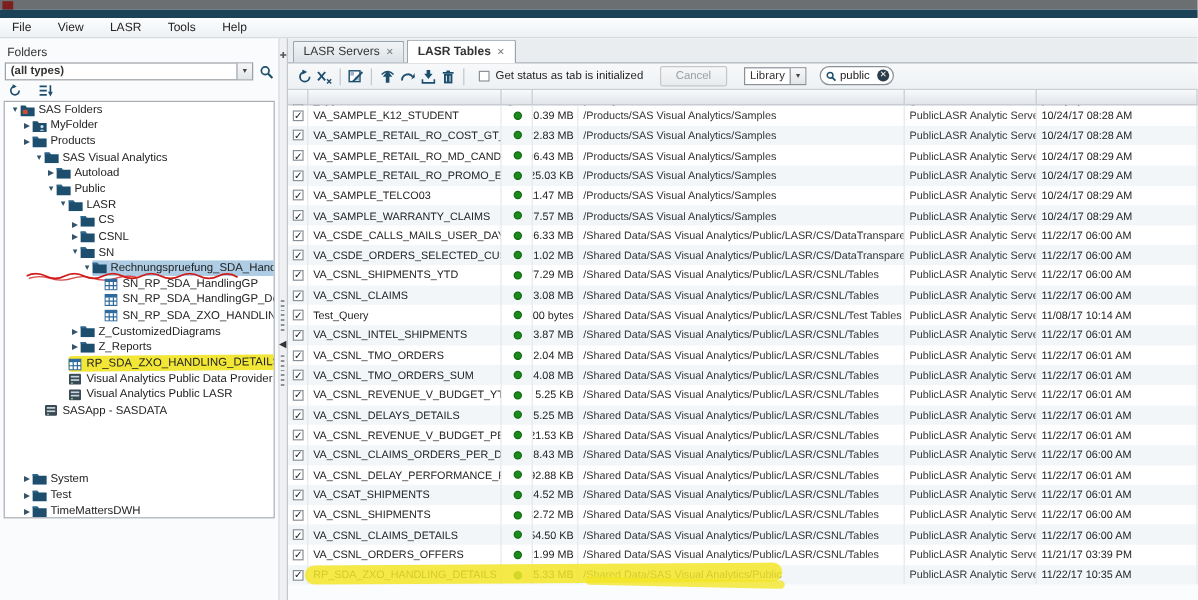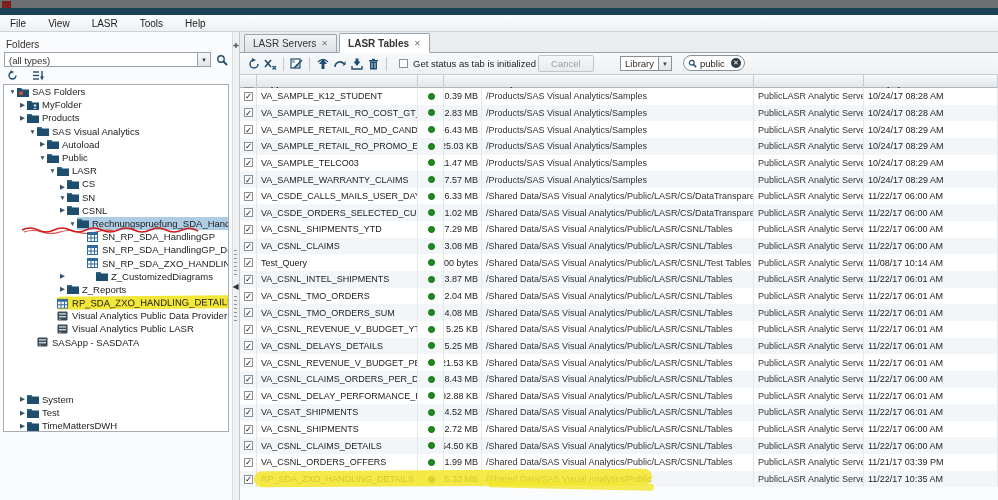--- a/index.html
+++ b/index.html
@@ -16,21 +16,21 @@
   #menubar { left:0; top:15px; width:998px; height:17px;
     background:linear-gradient(#fcfdfe,#edf1f4); border-bottom:1px solid #cdd2d6;
     display:flex; align-items:center; padding-left:10px; gap:22px;
     font-size:10px; color:#222; }
   .menu-item { cursor:default; }
 
   
   #left-panel { left:0; top:32px; width:232px; height:468px; background:#fafbfc; }
   #folders-title { left:6px; top:39px; font-size:10px; color:#333; }
   #type-filter { left:4px; top:52px; width:207px; height:15px; background:#fff;
-    border:1px solid #9aa0a6; font-size:9.5px; color:#333; display:flex; align-items:flex-end; }
+    border:1px solid #9aa0a6; font-size:9.5px; color:#333; display:flex; align-items:center;font-weight:bold; }
   #type-filter .val { flex:1; padding-left:4px; }
   #type-filter .dd { width:13px; height:100%; border-left:1px solid #9aa0a6;
     display:flex; align-items:center; justify-content:center; font-size:6px; color:#444;
     background:linear-gradient(#f6f7f8,#e2e6e9); }
   #tree-search-btn { left:214px; top:52px; width:16px; height:15px;
     display:flex; align-items:center; justify-content:center; }
   #tree-toolbar { left:4px; top:69px; width:224px; height:13px; display:flex; gap:8px; align-items:center; }
   #tree-box { left:3px; top:84px; width:226px; height:348px; background:#fff;
     border:1px solid #a9adb2; overflow:hidden; }
   .tree-item { height:13.2px; display:flex; align-items:center; font-size:9.5px;
@@ -62,21 +62,21 @@
   .tab .x { font-size:8px; color:#777; }
 
   #toolbar { position:absolute; left:0; top:21px; width:758px; height:22px;
     background:linear-gradient(#f7f9fa,#eef1f4); border-bottom:1px solid #c9ced3;
     display:flex; align-items:center; padding-left:5px; font-size:9.5px; color:#222; }
   .tbicon { width:17px; height:16px; display:flex; align-items:center; justify-content:center; }
   .tbsep { width:1px; height:14px; background:#c0c6cb; margin:0 4px; }
   #getstatus-row { display:flex; align-items:center; gap:5px; margin-left:8px; }
   .cbx { width:9px; height:9px; border:1px solid #8a9097; background:#fff; display:inline-flex;
     align-items:center; justify-content:center; font-size:8.5px; line-height:8px; color:#222; flex:0 0 9px; }
-  #cancel-btn { margin-left:2px; padding:2px 12px; font-size:9.5px; color:#9aa0a5;
+  #cancel-btn { margin-left:14px; padding:2px 12px; font-size:9.5px; color:#9aa0a5;
     background:linear-gradient(#f6f7f8,#e8eaec); border:1px solid #c3c7ca; border-radius:2px; }
   #library-box { position:absolute; left:380px; top:3px; width:52px; height:15px; background:#fff;
     border:1px solid #8a9097; display:flex; align-items:center; font-size:9.5px; color:#333; }
   #library-box .val { flex:1; padding-left:4px; }
   #library-box .dd { width:13px; height:100%; border-left:1px solid #8a9097; display:flex;
     align-items:center; justify-content:center; font-size:6px; color:#444;
     background:linear-gradient(#f6f7f8,#e2e6e9); }
   #search-pill { position:absolute; left:443px; top:2px; width:62px; height:16px; background:#fff;
     border:1px solid #8a9097; border-radius:9px; display:flex; align-items:center;
     padding:0 3px 0 4px; gap:3px; font-size:9.5px; color:#222; }
@@ -247,41 +247,41 @@
         <span class="ticon">
           <svg width="12" height="10" viewBox="0 0 12 10">
             <path d="M0 1 L4.2 1 L5.4 2.5 L12 2.5 L12 10 L0 10 Z" fill="#1d4e6e"></path>
             <path d="M0 1 L4.2 1 L5.4 2.5 L0 2.5 Z" fill="#2f6890"></path>
           </svg>
         </span>
         <span class="tlabel">CS</span>
       </span>
     </div>
     <div class="tree-item" style="padding-left: 54px;">
+      <span class="twisty">▶</span>
+      <span class="selwrap">
+        <span class="ticon">
+          <svg width="12" height="10" viewBox="0 0 12 10">
+            <path d="M0 1 L4.2 1 L5.4 2.5 L12 2.5 L12 10 L0 10 Z" fill="#1d4e6e"></path>
+            <path d="M0 1 L4.2 1 L5.4 2.5 L0 2.5 Z" fill="#2f6890"></path>
+          </svg>
+        </span>
+        <span class="tlabel">CSNL</span>
+      </span>
+    </div>
+    <div class="tree-item" style="padding-left: 54px;">
       <span class="twisty">▼</span>
       <span class="selwrap">
         <span class="ticon">
           <svg width="12" height="10" viewBox="0 0 12 10">
             <path d="M0 1 L4.2 1 L5.4 2.5 L12 2.5 L12 10 L0 10 Z" fill="#1d4e6e"></path>
             <path d="M0 1 L4.2 1 L5.4 2.5 L0 2.5 Z" fill="#2f6890"></path>
           </svg>
         </span>
         <span class="tlabel">SN</span>
-      </span>
-    </div>
-    <div class="tree-item" style="padding-left: 54px;">
-      <span class="twisty">▶</span>
-      <span class="selwrap">
-        <span class="ticon">
-          <svg width="12" height="10" viewBox="0 0 12 10">
-            <path d="M0 1 L4.2 1 L5.4 2.5 L12 2.5 L12 10 L0 10 Z" fill="#1d4e6e"></path>
-            <path d="M0 1 L4.2 1 L5.4 2.5 L0 2.5 Z" fill="#2f6890"></path>
-          </svg>
-        </span>
-        <span class="tlabel">CSNL</span>
       </span>
     </div>
     <div class="tree-item selected" style="padding-left: 64px;">
       <span class="twisty">▼</span>
       <span class="selwrap">
         <span class="ticon">
           <svg width="12" height="10" viewBox="0 0 12 10">
             <path d="M0 1 L4.2 1 L5.4 2.5 L12 2.5 L12 10 L0 10 Z" fill="#1d4e6e"></path>
             <path d="M0 1 L4.2 1 L5.4 2.5 L0 2.5 Z" fill="#2f6890"></path>
           </svg>
@@ -333,21 +333,21 @@
             <rect x="0.5" y="0.5" width="10" height="9" fill="#fff" stroke="#2f6a9e"></rect>
             <rect x="0.5" y="0.5" width="10" height="2.5" fill="#2f6a9e"></rect>
             <line x1="4" y1="3" x2="4" y2="9.5" stroke="#2f6a9e"></line>
             <line x1="7.5" y1="3" x2="7.5" y2="9.5" stroke="#2f6a9e"></line>
             <line x1="0.5" y1="6" x2="10.5" y2="6" stroke="#2f6a9e"></line>
           </svg>
         </span>
         <span class="tlabel">SN_RP_SDA_ZXO_HANDLING_DETAIL</span>
       </span>
     </div>
-    <div class="tree-item" style="padding-left: 54px; gap: 29px;">
+    <div class="tree-item" style="padding-left: 54px;">
       <span class="twisty">▶</span>
       <span class="selwrap">
         <span class="ticon">
           <svg width="12" height="10" viewBox="0 0 12 10">
             <path d="M0 1 L4.2 1 L5.4 2.5 L12 2.5 L12 10 L0 10 Z" fill="#1d4e6e"></path>
             <path d="M0 1 L4.2 1 L5.4 2.5 L0 2.5 Z" fill="#2f6890"></path>
           </svg>
         </span>
         <span class="tlabel">Z_CustomizedDiagrams</span>
       </span>

